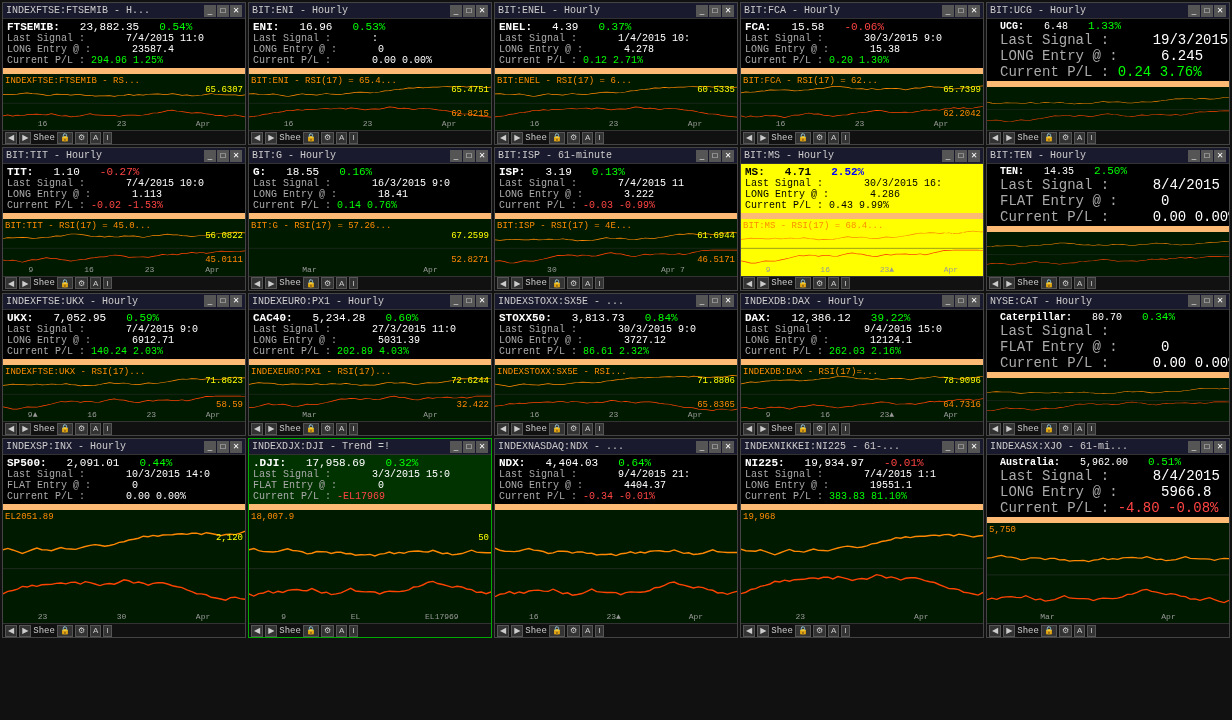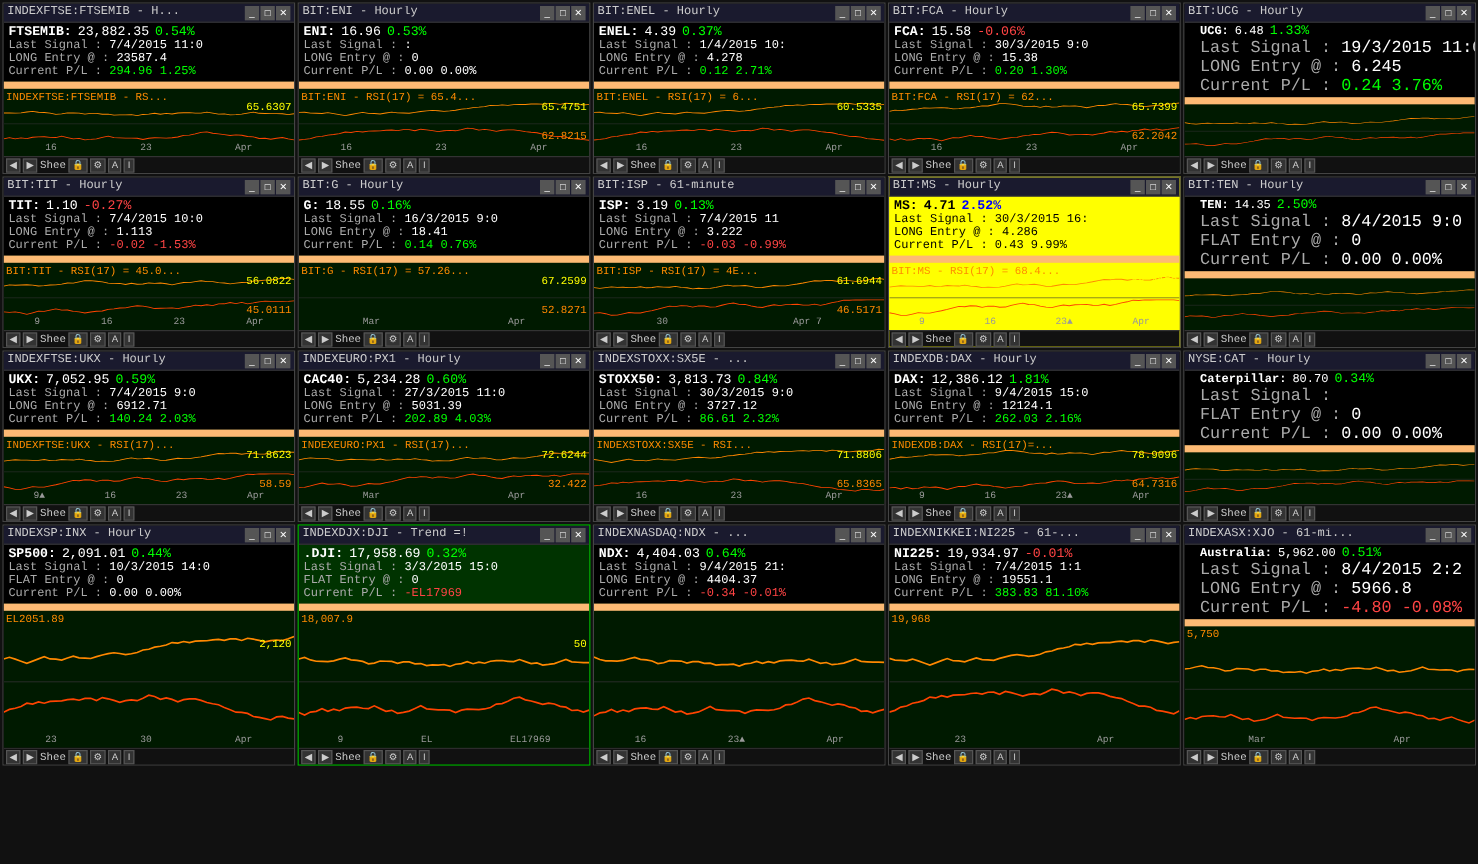--- a/index.html
+++ b/index.html
@@ -61,21 +61,21 @@
       align-items: center;
       justify-content: center;
       line-height: 1;
     }
     .panel-data {
       padding: 2px 4px;
       flex-shrink: 0;
     }
     .ticker-line {
       display: flex;
-      gap: 5px;
+      gap: 20px;
       align-items: baseline;
     }
     .ticker-symbol {
       color: #fff;
       font-weight: bold;
       font-size: 11px;
     }
     .ticker-price {
       color: #fff;
       font-size: 11px;
@@ -87,21 +87,21 @@
     .ticker-change-neg {
       color: #ff4444;
       font-size: 11px;
     }
     .data-row {
       color: #ccc;
       font-size: 10px;
       white-space: nowrap;
     }
     .data-row span.label { color: #aaa; }
-    .data-row span.value { color: #fff; }
+    .data-row span.value { color: #fff; margin-left: 35px; }
     .data-row span.value-pos { color: #00ff00; }
     .data-row span.value-neg { color: #ff4444; }
     .chart-area {
       flex: 1;
       background: #001a00;
       position: relative;
       overflow: hidden;
       border-top: 6px solid #fdba74;
     }
     .chart-label {
@@ -682,21 +682,21 @@
         <div class="title-controls">
           <button class="title-btn">_</button>
           <button class="title-btn">□</button>
           <button class="title-btn">✕</button>
         </div>
       </div>
       <div class="panel-data">
         <div class="ticker-line">
           <span class="ticker-symbol">DAX:</span>
           <span class="ticker-price">12,386.12</span>
-          <span class="ticker-change-pos">1.81%</span>
+          <span class="ticker-change-pos">39.22%</span>
         </div>
         <div class="data-row"><span class="label">Last Signal : </span><span class="value">9/4/2015 15:0</span></div>
         <div class="data-row"><span class="label">LONG Entry @ : </span><span class="value">12124.1</span></div>
         <div class="data-row"><span class="label">Current P/L : </span><span class="value-pos">262.03 2.16%</span></div>
       </div>
       <div class="chart-area"><div class="chart-label">INDEXDB:DAX - RSI(17)=...</div><div class="chart-value-right">78.9096</div><div class="chart-value-right2">64.7316</div><svg width="100%" height="100%" viewBox="0 0 200 80" preserveAspectRatio="none" class="chart-svg">
           <rect width="200" height="80" fill="#001a00"></rect>
           <polyline points="0,26.67528758941171 4,25.467766027789708 8,24.042532994861517 12,24.541785978099483 16,23.9231913828811 20,22.97490897704563 24,22.6388453397675 28,21.29250520400717 32,21.66359717592593 36,21.342051274362234 40,21.105957813599957 44,21.457356105699432 48,22.580459248909563 52,22.184655939439097 56,21.39651607145896 60,21.181271605181962 64,20.244999146897214 68,19.050101660723783 72,19.1436943711239 76,17.648340491220722 80,16.277750698300395 84,16.234660831744065 88,16.882367084693385 92,17.751758512014817 96,19.221795973795338 100,19.793446733332416 104,19.371959060660515 108,20.753703210744675 112,19.29495212397876 116,20.510246107572925 120,20.20390102724457 124,18.951865482844255 128,19.36366185774193 132,19.032136912557576 136,19.8971534959813 140,21.18261597635076 144,19.779617669564075 148,18.405096463595626 152,18.571842932134885 156,17.370969627363436 160,16.32451156955524 164,17.42114235665197 168,17.313259682606102 172,18.468946688012537 176,18.98919499669303 180,19.932768763058533 184,19.094235829405164 188,18.403450841811804 192,18.190262519020592 196,16.769202954718452 200,16.27734689154076" fill="none" stroke="#ff8800" stroke-width="1"></polyline>
           <polyline points="0,60.762201012716105 4,60.20021744915357 8,62.042542982599116 12,60.097541533577896 16,61.71793351170345 20,61.309473404598975 24,59.64009267873189 28,60.18915451192879 32,59.747121251682984 36,60.90047669624795 40,62.6144266700739 44,60.74376226102498 48,58.91106731973372 52,59.13339594445273 56,57.5322315380908 60,56.13695412767987 64,57.59912851047551 68,57.45528494508102 72,58.9962009522896 76,59.68986536386359 80,60.947963719017594 84,59.82991980747977 88,58.90887315735529 92,58.62462206030034 96,56.72987597456415 100,56.07406789032723 104,55.0612873141323 108,54.89189962526655 112,53.4538038805382 116,52.40419421851186 120,52.81994923816967 124,54.07145876021298 128,55.68057059517071 132,55.32391909216733 136,55.22000571384399 140,54.92361727884111 144,55.72413431895677 148,54.39788212044061 152,53.30834734082839 156,51.57109311207989 160,52.37696744150401 164,51.249209734100646 168,52.16092578929022 172,50.19839087248113 176,50.057087426853855 180,48.57606597344568 184,49.80481336104424 188,48.48567431414415 192,50.05230486952644 196,48.96868010822766 200,47.74443934237172" fill="none" stroke="#ff4400" stroke-width="1"></polyline>
           <line x1="0" y1="41.6" x2="200" y2="41.6" stroke="#333" stroke-width="0.5"></line>

